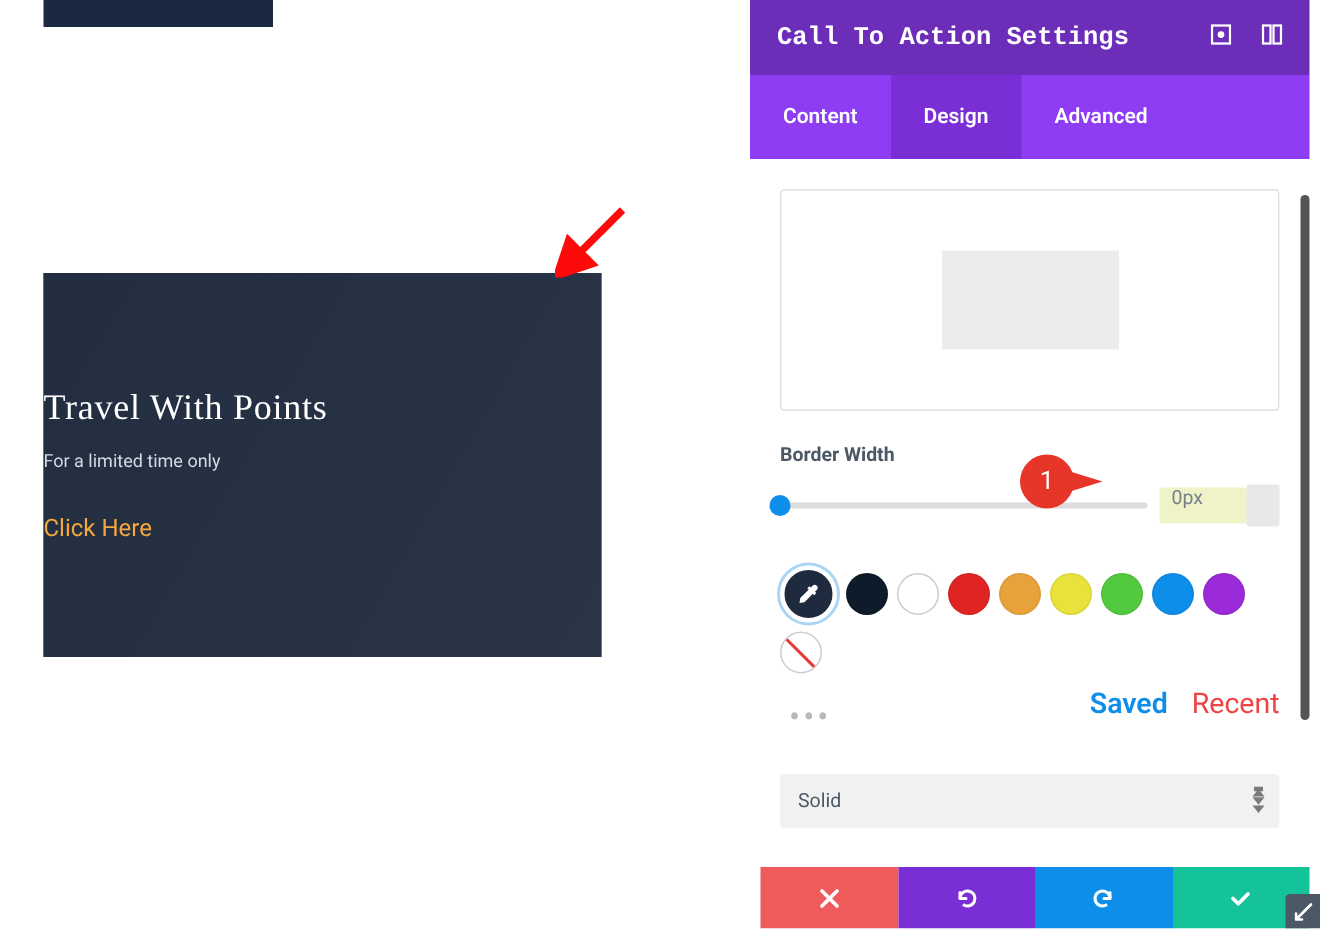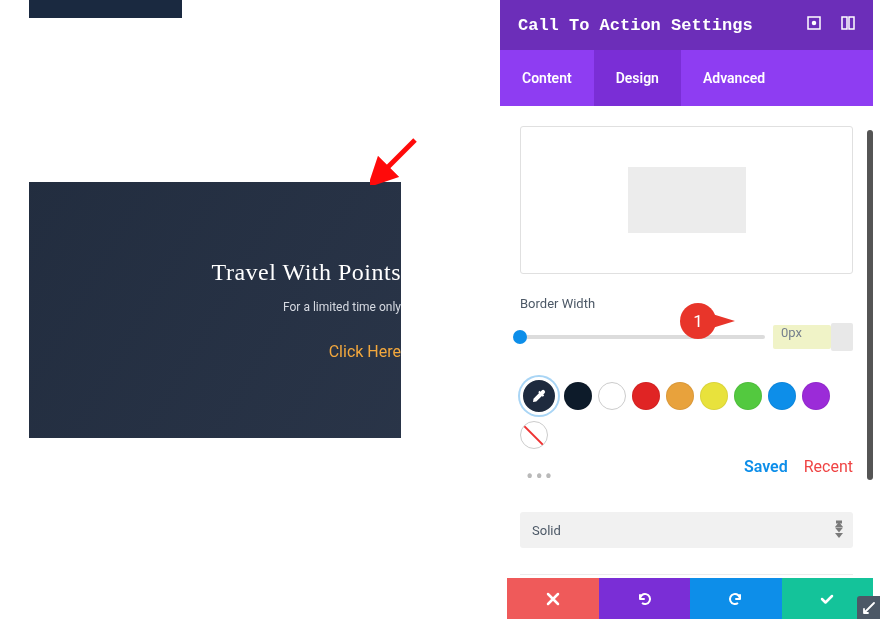--- a/index.html
+++ b/index.html
@@ -4,21 +4,21 @@
   <style>
     * { margin: 0; padding: 0; box-sizing: border-box; }
     body { font-family: -apple-system, BlinkMacSystemFont, "Segoe UI", Roboto, sans-serif; background: #fff; width: 880px; height: 619px; position: relative; overflow: hidden; }
 
     
     .preview-area { position: absolute; left: 0; top: 0; width: 500px; height: 619px; background: #fff; }
     .banner-top { position: absolute; left: 29px; top: 0; width: 153px; height: 18px; background: #1a2940; }
     
     .arrow-annotation { position: absolute; left: 370px; top: 135px; width: 50px; height: 50px; color: #ff0a0a; transform: rotate(0deg); }
     
-    .cta-card { position: absolute; left: 29px; top: 182px; width: 372px; height: 256px; background: linear-gradient(rgba(30,42,62,0.85), rgba(30,42,62,0.85)), linear-gradient(120deg, #3a3f47, #6a7080); display: flex; flex-direction: column; align-items: flex-end; justify-content: center; color: #fff; }
+    .cta-card { position: absolute; left: 29px; top: 182px; width: 372px; height: 256px; background: linear-gradient(rgba(30,42,62,0.85), rgba(30,42,62,0.85)), linear-gradient(120deg, #3a3f47, #6a7080); display: flex; flex-direction: column; align-items: flex-start; justify-content: center; color: #fff; }
     .cta-title { font-family: Georgia, 'Times New Roman', serif; font-size: 24px; font-weight: 400; margin-bottom: 14px; letter-spacing: 0.5px; }
     .cta-subtitle { font-size: 12px; color: #d6dae2; margin-bottom: 28px; }
     .cta-link { font-size: 16px; color: #f3a83d; cursor: pointer; }
 
     
     .settings-panel { position: absolute; right: 7px; top: 0; width: 373px; height: 619px; background: #fff; display: flex; flex-direction: column; }
     
     .panel-header { background: #6c2eb9; color: #fff; height: 50px; display: flex; align-items: center; padding: 0 18px; justify-content: space-between; font-family: Liberation Mono, monospace; }
     .panel-title { font-size: 17px; font-weight: 600; }
     .header-icons { display: flex; gap: 20px; }
@@ -26,40 +26,40 @@
 
     .tabs { background: #8e3df2; height: 56px; display: flex; color: #fff; align-items: stretch; }
     .tab { padding: 0 22px; display: flex; align-items: center; font-size: 14px; font-weight: 600; cursor: pointer; }
     .tab.active { background: #7a2ed6; }
 
     .panel-body { flex: 1; overflow-y: auto; padding: 20px; background: #fff; position: relative; }
     
     .preview-box { border: 1px solid #e0e0e0; border-radius: 3px; height: 148px; display: flex; align-items: center; justify-content: center; margin-bottom: 22px; }
     .preview-inner { width: 118px; height: 66px; background: #ececec; }
     
-    .section-label { font-size: 13px; color: #4c5866; margin-bottom: 12px; }
+    .section-label { font-size: 13px; color: #4c5866; margin-bottom: 12px; font-weight: bold; }
     
     .slider-row { display: flex; align-items: center; margin-bottom: 26px; gap: 0; position: relative; }
     .slider-track { position: relative; flex: 1; height: 4px; background: #dcdcdc; border-radius: 2px; }
     .slider-thumb { position: absolute; left: 0; top: 50%; transform: translate(-50%, -50%); width: 14px; height: 14px; background: #0d8ee9; border-radius: 50%; cursor: pointer; }
     .slider-value-box { width: 58px; height: 24px; background: #f0f3c7; display: flex; align-items: flex-start; padding-left: 8px; font-size: 13px; color: #76808d; margin-left: 8px; border-radius: 2px; }
     .slider-unit-box { width: 22px; height: 28px; background: #e8e8e8; border-radius: 2px; }
 
     .callout-bubble { position: absolute; left: 680px; top: 303px; z-index: 10; }
     .callout-circle { width: 36px; height: 36px; background: #e8352a; border-radius: 50%; display: flex; align-items: center; justify-content: center; color: #fff; font-size: 17px; font-weight: 400; position: relative; }
     .callout-tail { position: absolute; left: 29px; top: 10px; width: 0; height: 0; border-top: 8px solid transparent; border-bottom: 8px solid transparent; border-left: 26px solid #e8352a; }
 
     .color-swatches { display: flex; gap: 6px; flex-wrap: wrap; margin-bottom: 10px; align-items: center; }
     .swatch { width: 28px; height: 28px; border-radius: 50%; cursor: pointer; border: 1px solid rgba(0,0,0,0.06); }
     .swatch.eyedropper { width: 38px; height: 38px; background: #1e2a3e; display: flex; align-items: center; justify-content: center; border: 3px solid #fff; box-shadow: 0 0 0 2px #a9d5f5; }
     .swatch.none { background: #fff; position: relative; border: 1px solid #ccc; overflow: hidden; }
     .swatch.none::after { content: ''; position: absolute; width: 140%; height: 2px; background: #e33; top: 50%; left: -20%; transform: rotate(45deg); }
     
     .more-dots { color: #b9b9b9; font-size: 22px; letter-spacing: 2px; padding: 2px 6px; cursor: pointer; }
-    .swatch-links { display: flex; justify-content: flex-end; gap: 16px; font-size: 16px; margin-bottom: 18px; margin-top: -2px; }
+    .swatch-links { display: flex; justify-content: flex-end; gap: 16px; font-size: 19px; margin-bottom: 18px; margin-top: -2px; }
     .swatch-link-saved { color: #0d8ee9; font-weight: 600; cursor: pointer; }
     .swatch-link-recent { color: #ef4444; cursor: pointer; }
     
     .select-box { width: 100%; height: 36px; background: #f1f1f1; border-radius: 3px; display: flex; align-items: center; padding: 16px 12px; font-size: 13px; color: #4c5866; cursor: pointer; position: relative; }
     .select-box::after { content: ''; position: absolute; right: 10px; top: 50%; transform: translateY(-50%); width: 0; height: 0; border-left: 4px solid transparent; border-right: 4px solid transparent; border-top: 5px solid #7a7a7a; box-shadow: 0 -8px 0 -1px #7a7a7a; }
     .select-caret-up { position: absolute; right: 10px; top: 10px; width: 0; height: 0; border-left: 4px solid transparent; border-right: 4px solid transparent; border-bottom: 5px solid #7a7a7a; }
     .select-caret-down { position: absolute; right: 10px; bottom: 10px; width: 0; height: 0; border-left: 4px solid transparent; border-right: 4px solid transparent; border-top: 5px solid #7a7a7a; }
 
     .section-divider { height: 1px; background: #ececec; margin: 26px 0 18px; }
 

